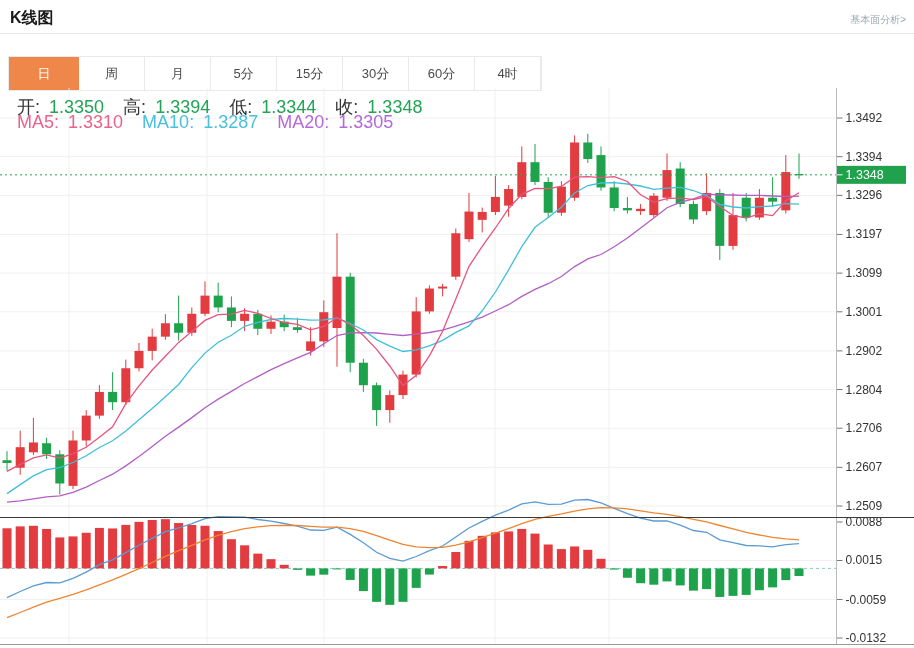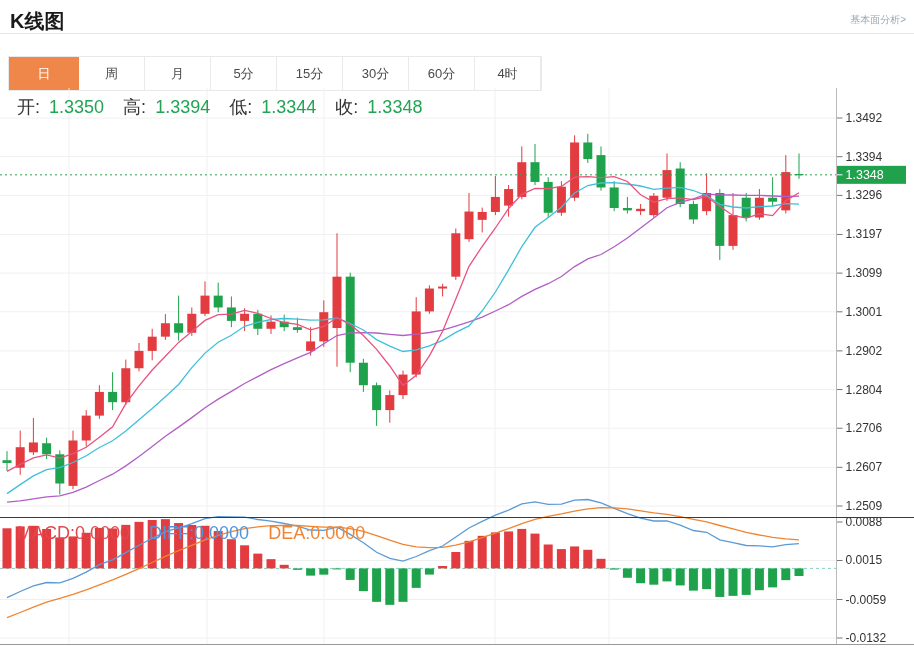--- a/index.html
+++ b/index.html
@@ -1,18 +1,18 @@
 <!DOCTYPE html>
 <html><head>
 <meta charset="utf-8">
 <style>
   html,body{margin:0;padding:0;background:#fff;}
   .page{position:relative;width:914px;height:648px;background:#fff;overflow:hidden;
         font-family:"Liberation Sans","DejaVu Sans",sans-serif;}
-  .page-title{position:absolute;left:10px;top:8px;font-size:20px;font-weight:bold;color:#1a1a1a;}
+  .page-title{position:absolute;left:10px;top:8px;font-size:16px;font-weight:bold;color:#1a1a1a;}
   .header-link{position:absolute;right:8px;top:13px;font-size:10px;color:#9aa7b1;cursor:pointer;}
   .header-divider{position:absolute;left:0;top:33px;width:914px;height:1px;background:#e8e8e8;}
   .tab-strip{position:absolute;left:8px;top:56px;height:33px;display:flex;
              border:1px solid #e9e9e9;background:#fff;}
   .tab{width:66px;height:33px;line-height:33px;text-align:center;font-size:13px;color:#4a4a4a;
        border-right:1px solid #e9e9e9;cursor:pointer;background:#fff;box-sizing:border-box;}
   .tab.active{background:#f0874a;color:#fff;border-right:none;width:70px;}
   .legend{position:absolute;font-size:18px;white-space:nowrap;}
   .legend span{margin-right:4px;}
   .legend .gap{margin-right:14px;}
@@ -306,20 +306,23 @@
     <span class="lab">开:</span>
     <span class="gap" style="color:#21a453;">1.3350</span>
     <span class="lab">高:</span>
     <span class="gap" style="color:#21a453;">1.3394</span>
     <span class="lab">低:</span>
     <span class="gap" style="color:#21a453;">1.3344</span>
     <span class="lab">收:</span>
     <span style="color:#21a453;">1.3348</span>
   </div>
 
-
-  <div class="legend" id="macd-row">
-    <span style="color:#e2484d;margin-right:0;">MACD:</span><span class="gap" style="color:#e2484d;">0.0000</span>
-    <span style="color:#5295dc;margin-right:0;">DIFF:</span><span class="gap" style="color:#5295dc;">0.0000</span>
-    <span style="color:#ef8532;margin-right:0;">DEA:</span><span style="color:#ef8532;">0.0000</span>
+  <div class="legend" id="ma-row">
+    <span style="color:#e8638c;">MA5:</span>
+    <span class="gap" style="color:#e8638c;">1.3310</span>
+    <span style="color:#49c0dc;">MA10:</span>
+    <span class="gap" style="color:#49c0dc;">1.3287</span>
+    <span style="color:#b469d9;">MA20:</span>
+    <span style="color:#b469d9;">1.3305</span>
   </div>
 
+
 </div>
 
 </body></html>

